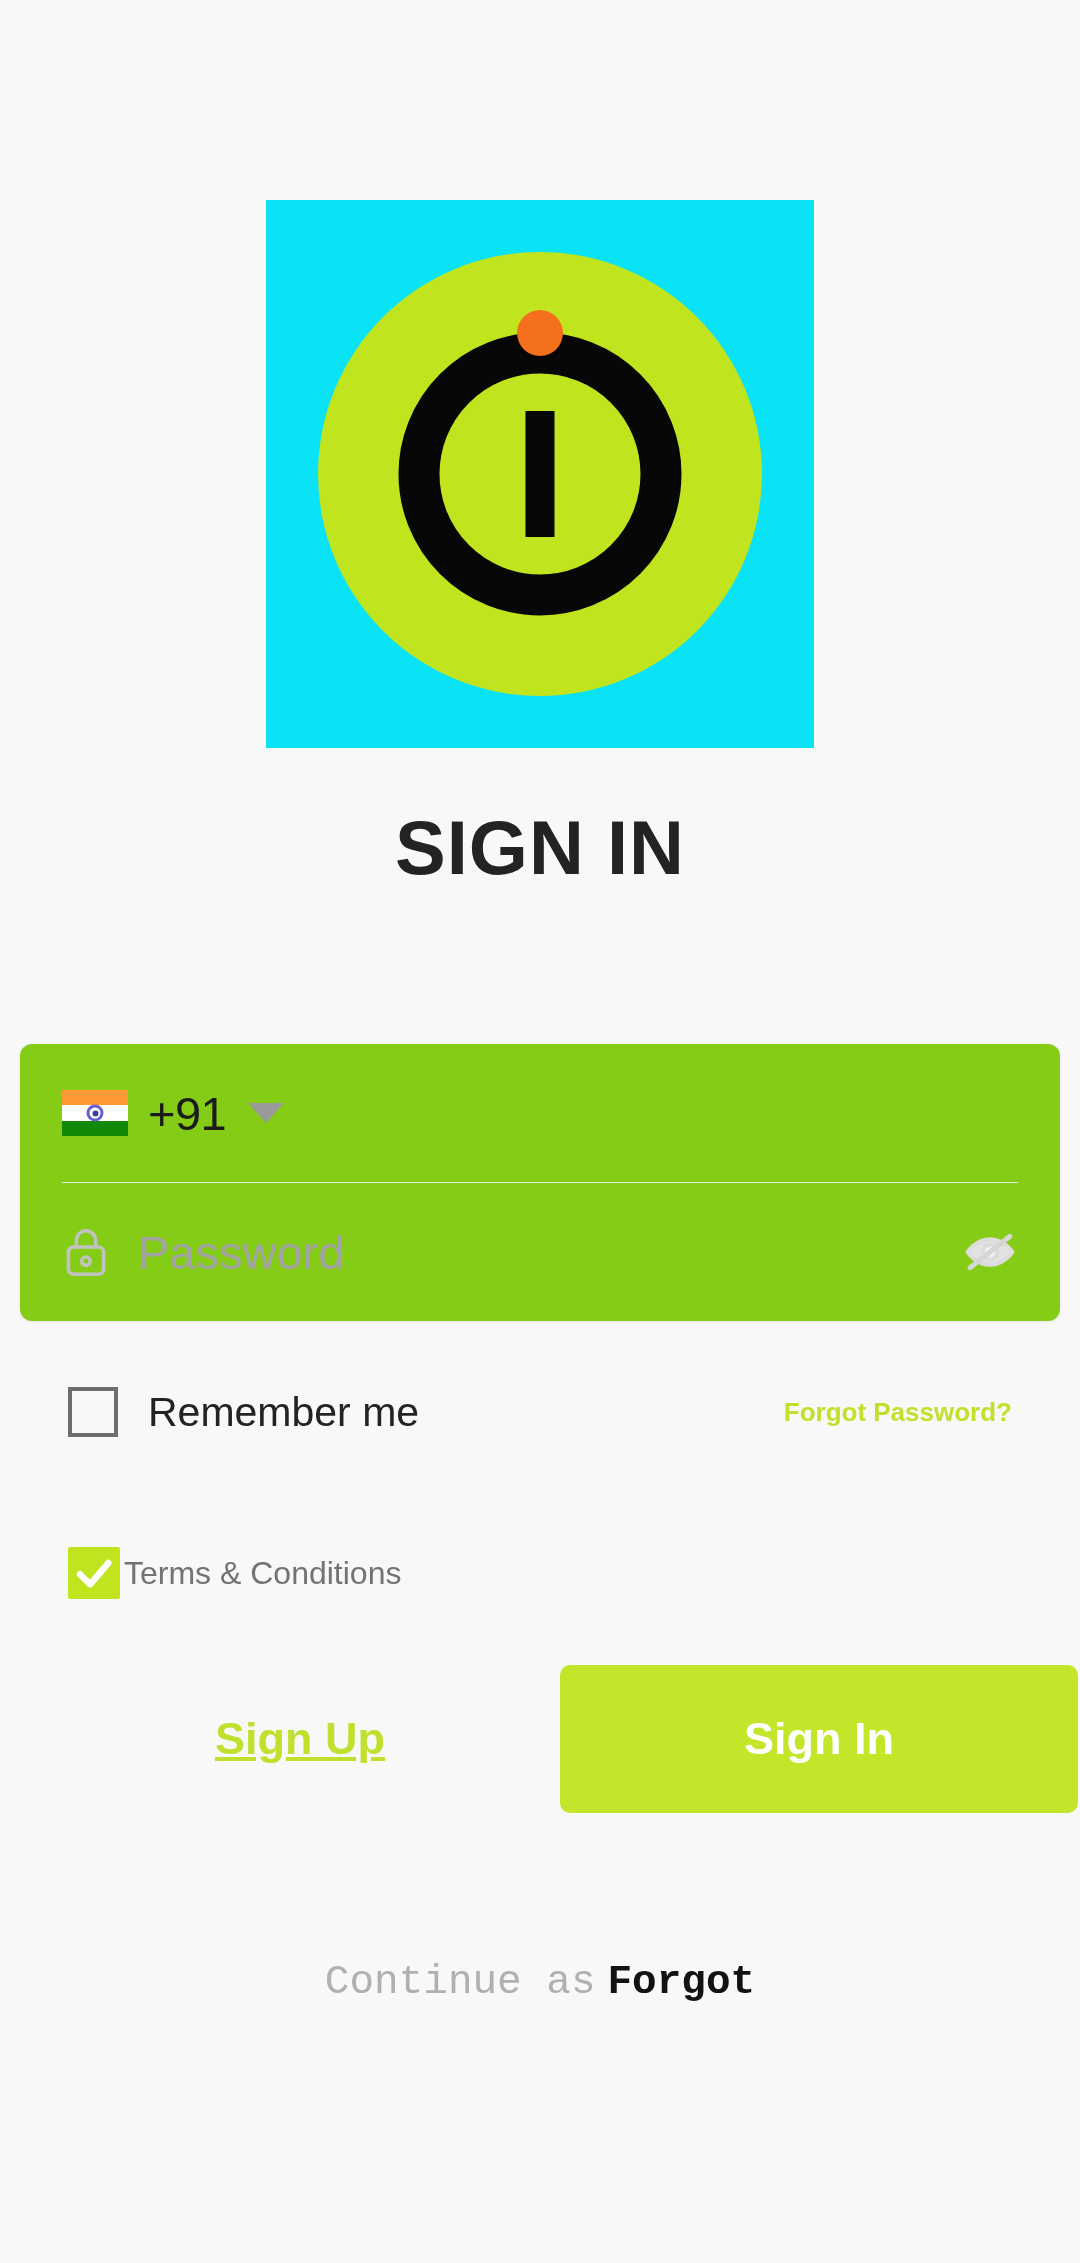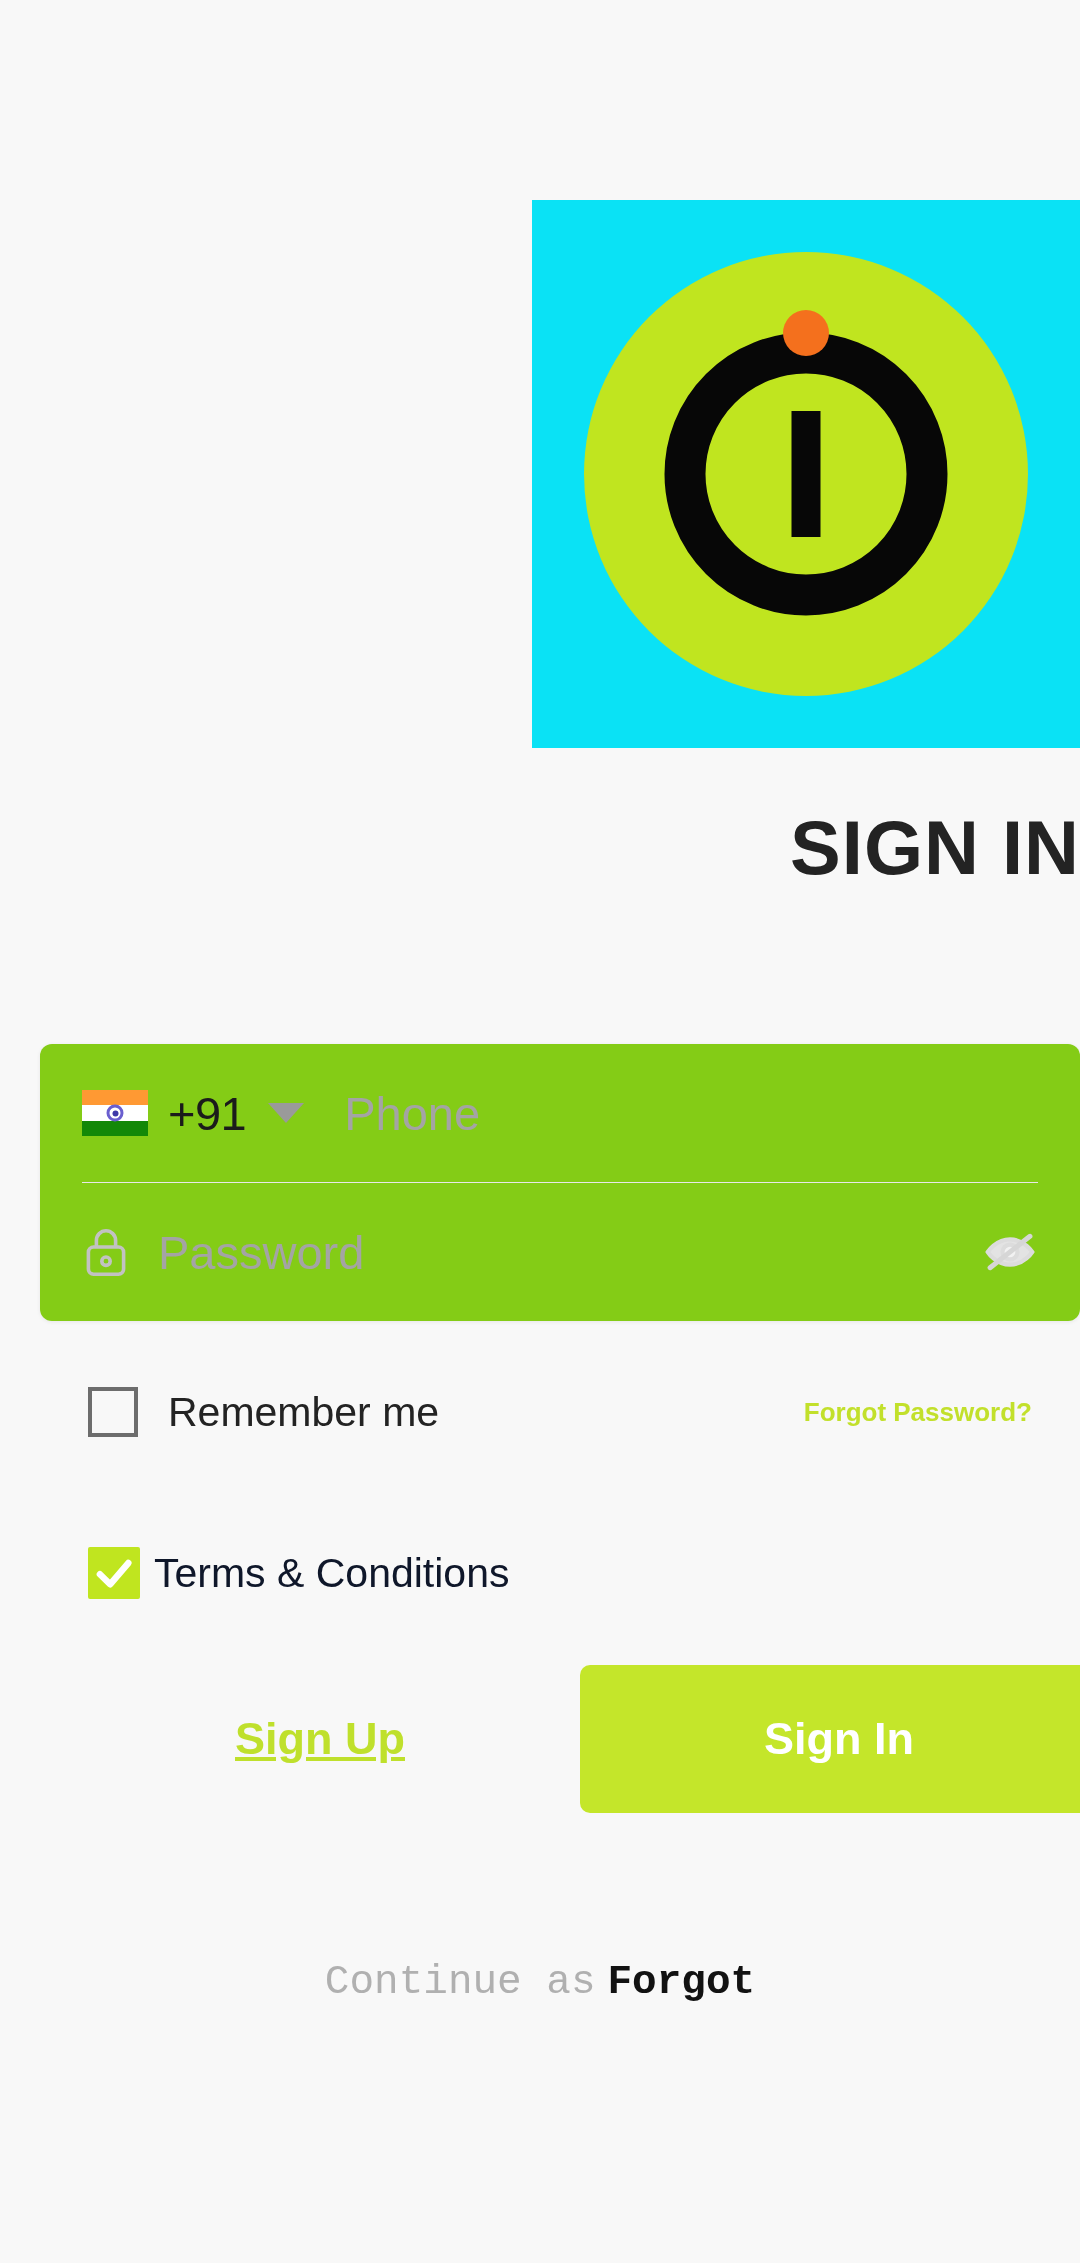--- a/index.html
+++ b/index.html
@@ -17,21 +17,21 @@
     position: relative;
   }
 
   .screen {
     width: 1080px;
     height: 2263px;
     position: relative;
     background: #f8f8f8;
     display: flex;
     flex-direction: column;
-    align-items: flex-end;
+    align-items: center;
   }
 
   
   .logo-wrap {
     margin-top: 200px;
     width: 548px;
     height: 548px;
     position: relative;
   }
   .logo-square {
@@ -242,23 +242,23 @@
   }
   .checkbox-checked svg { position: absolute; inset: 0; }
 
   .terms-text {
     margin-left: 30px;
     font-size: 41px;
     color: #232323;
     white-space: nowrap;
   }
   .terms-link {
-    margin-left: 14px;
-    font-size: 41px;
-    color: #0f172a;
+    margin-left: 4px;
+    font-size: 32px;
+    color: #737373;
     white-space: nowrap;
   }
 
   
   .buttons-row {
     width: 1040px;
     margin-top: 66px;
     display: flex;
     align-items: center;
     padding: 0 20px;
@@ -330,21 +330,20 @@
 
     <div class="input-row row-phone">
       <div class="flag">
         <div class="band saffron"></div>
         <div class="band white"></div>
         <div class="band green"></div>
         <div class="chakra"></div>
       </div>
       <span class="dial-code">+91</span>
       <span class="caret-down"></span>
-      <input class="text-input" type="tel" placeholder="Phone" style="">
     </div>
 
     <div class="row-divider"></div>
 
     <div class="input-row">
       <span class="lock-icon">
         <svg viewBox="0 0 24 26" width="48" height="52" fill="none" stroke="#c2c2c2" stroke-width="1.8">
           <rect x="3.2" y="10.5" width="17.6" height="13.6" rx="2.6"></rect>
           <path d="M7.2 10.5V7.2a4.8 4.8 0 0 1 9.6 0v3.3"></path>
           <circle cx="12" cy="17.6" r="2.1"></circle>

